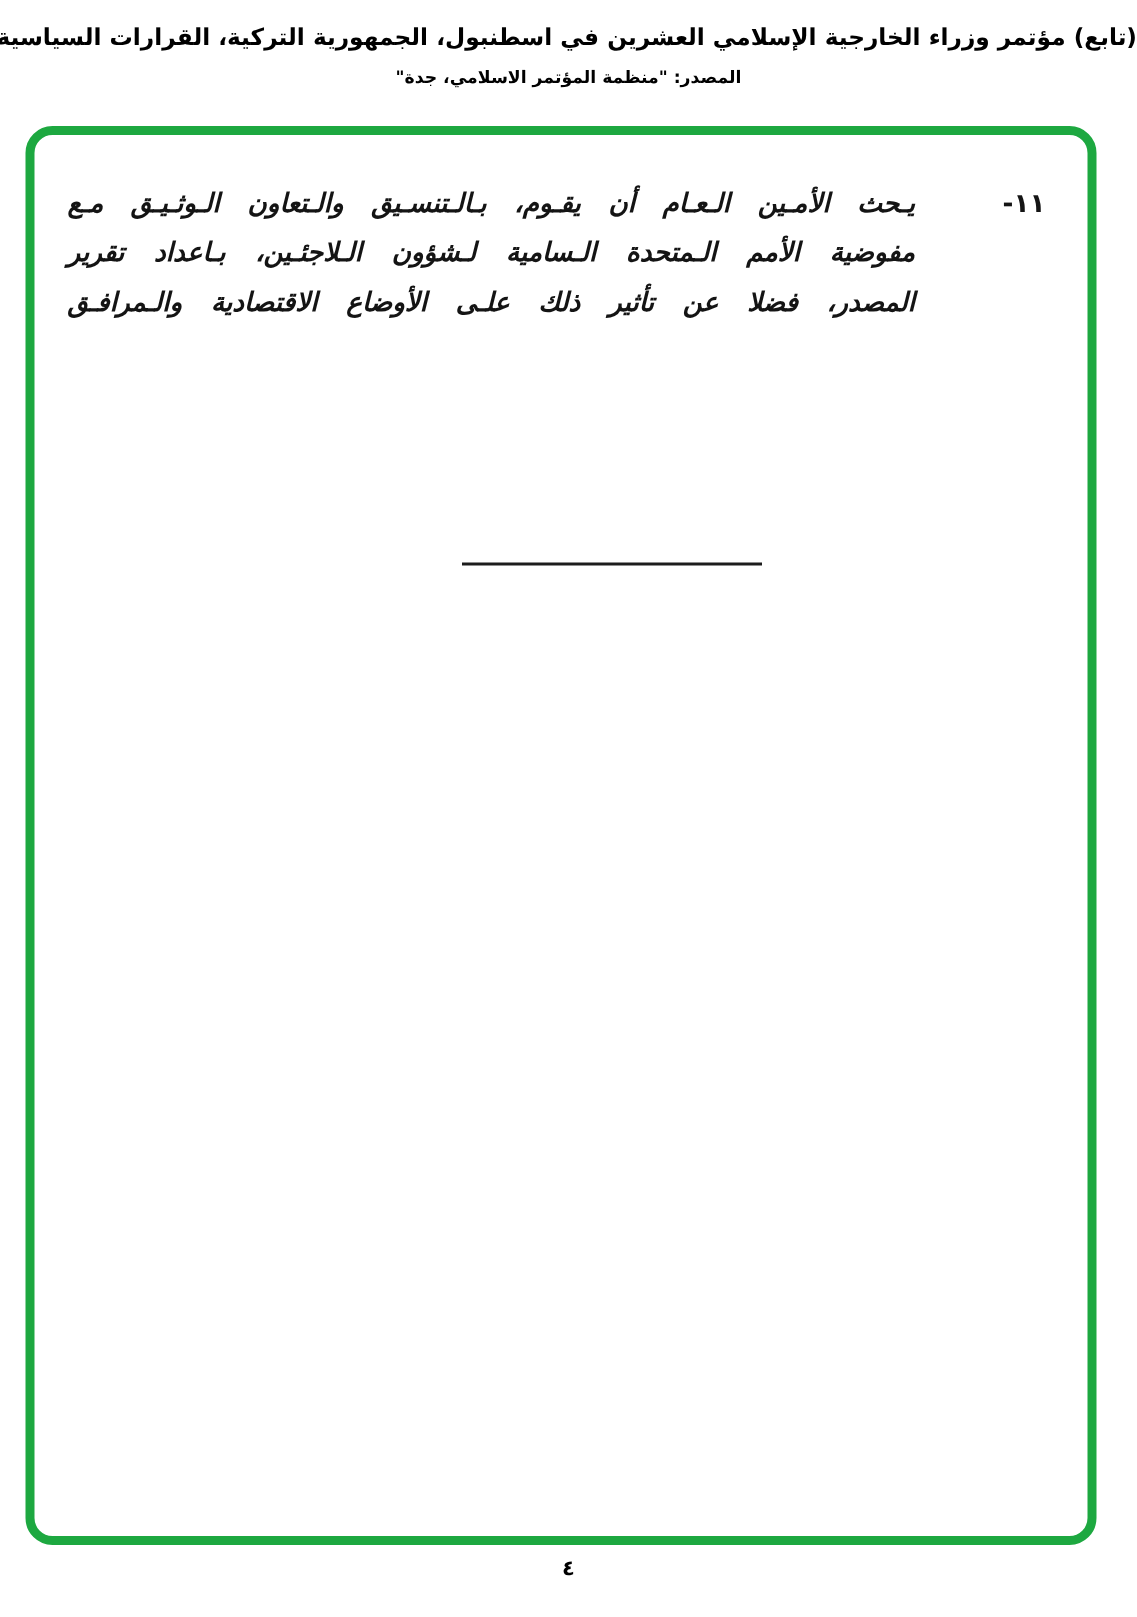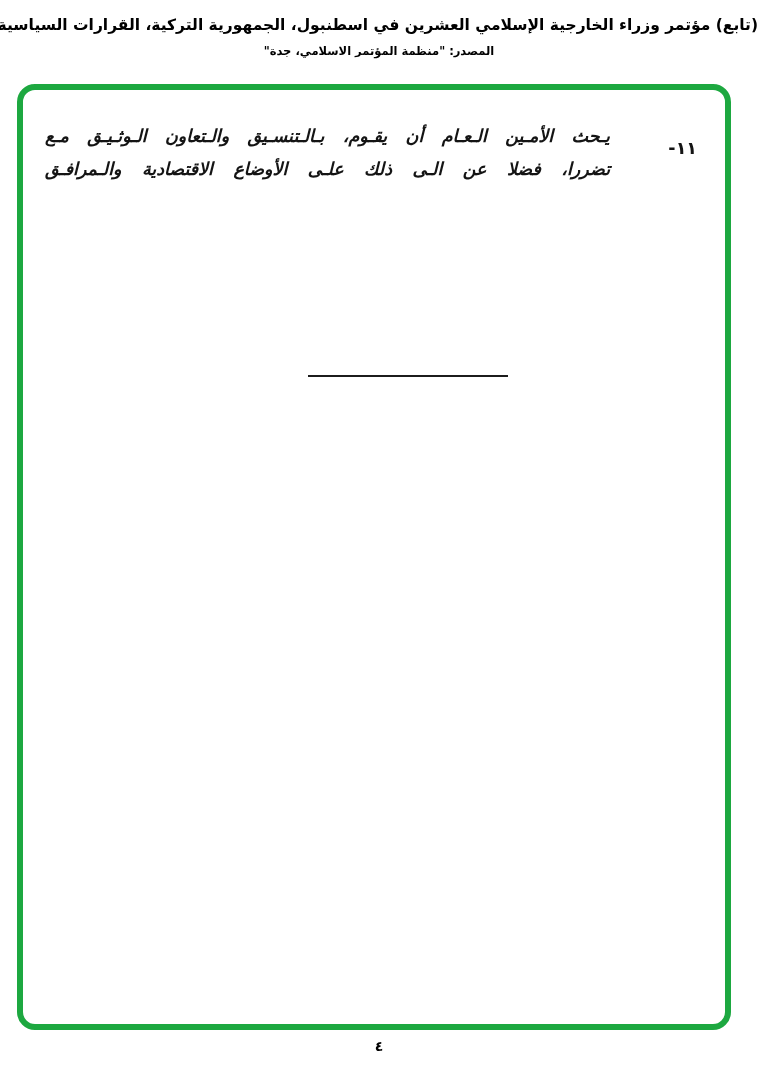--- a/index.html
+++ b/index.html
@@ -34,21 +34,21 @@
   .content {
     position: absolute; top: 30px; left: 22px; right: 28px;
     direction: rtl;
   }
   .clause {
     position: relative;
     font-size: 17.5px; font-weight: bold; color: #141414;
     line-height: 33px;
   }
   .clause-num {
-    position: absolute; right: 0; top: 12px;
+    position: absolute; right: 0; top: 0;
     white-space: nowrap;
   }
   .clause-body { margin-right: 87px; font-style: italic; }
   .tline {
     text-align: justify;
     text-align-last: justify;
     word-spacing: 5px;
   }
   .tline.last {
     text-align-last: right;
@@ -72,21 +72,22 @@
   <div class="header-line1">(تابع) مؤتمر وزراء الخارجية الإسلامي العشرين في اسطنبول، الجمهورية التركية، القرارات السياسية، القرار الرقم ٢٠/٣١-س</div>
   <div class="header-line2">المصدر: "منظمة المؤتمر الاسلامي، جدة"</div>
 </div>
 
 <div class="frame">
   <div class="content">
     <div class="clause">
       <span class="clause-num">١١-</span>
       <div class="clause-body">
         <div class="tline">يـحث الأمـين الـعـام أن يقـوم، بـالـتنسـيق والـتعاون الـوثـيـق مـع</div>
-        <div class="tline">تضررا، فضلا عن الـى ذلك علـى الأوضاع الاقتصادية والـمرافـق</div>
+        <div class="tline">مفوضية الأمم الـمتحدة الـسامية لـشؤون الـلاجئـين، بـاعداد تقرير</div>
+        <div class="tline">المصدر، فضلا عن تأثير ذلك علـى الأوضاع الاقتصادية والـمرافـق</div>
       </div>
     </div>
   </div>
 </div>
 
 <div class="divider"></div>
 
 <div class="page-num">٤</div>
 
 </body></html>

